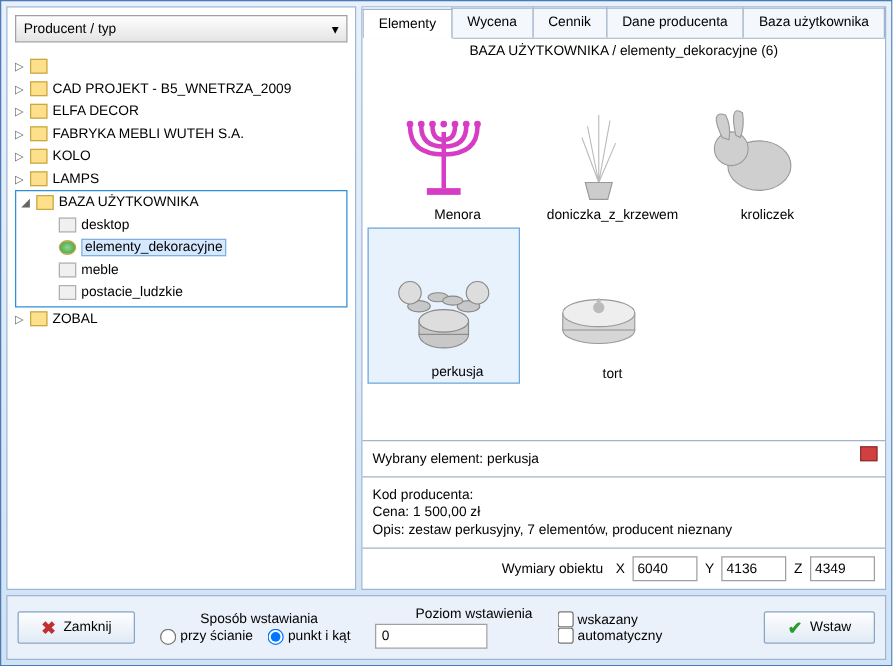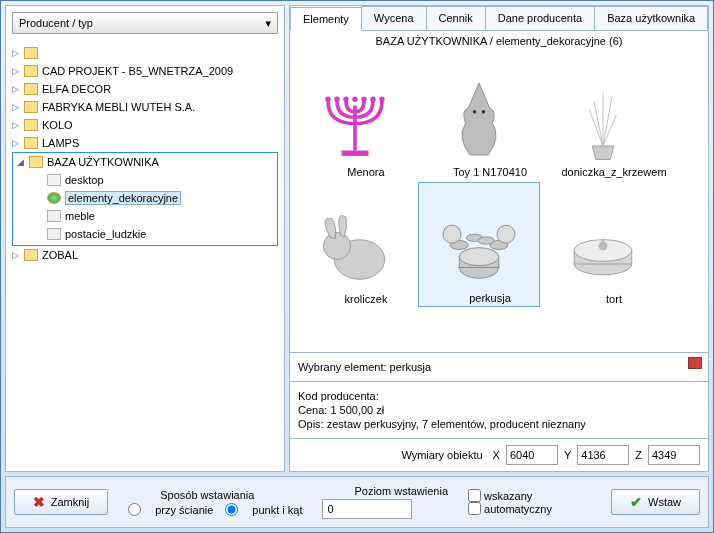--- a/index.html
+++ b/index.html
@@ -42,21 +42,21 @@
 .dims { display:flex; justify-content:flex-end; align-items:center; gap:6px; padding:6px 8px; border-top:1px solid #a0b4cc; }
 .dims .lbl { margin-right:4px; }
 .dims input { width:52px; height:20px; border:1px solid #a0a0a0; padding:0 3px; text-align:left; }
 .bottom { height:52px; background:#eaf1fa; border:1px solid #9cb6d3; margin:0 4px 4px; display:flex; align-items:center; padding:4px 8px; gap:20px; }
 .btn { height:26px; padding:0 18px; border:1px solid #8aa5c4; background:linear-gradient(#fefefe,#e0eaf5); display:flex; align-items:center; gap:6px; cursor:pointer; border-radius:2px; }
 .btn .x { color:#c03030; font-weight:bold; font-size:14px; }
 .btn .chk { color:#2a9a2a; font-weight:bold; font-size:14px; }
 .group { display:flex; flex-direction:column; gap:2px; }
 .group-title { font-size:11px;margin-left:32px; }
 .radios { display:flex; gap:12px; align-items:center; }
-.radios label { display:flex; align-items:flex-end; gap:14px; }
+.radios label { display:flex; align-items:center; gap:3px; }
 .level input { width:90px; height:20px; border:1px solid #a0a0a0; padding:0 4px; }
 .chks { display:flex; flex-direction:column; gap:0; }
 .chks label { display:flex; align-items:center; gap:3px; }
 </style>
 </head>
 <body>
 
 <div class="window">
 
   <div class="content">
@@ -158,32 +158,20 @@
                   <circle cx="60" cy="28" r="3"></circle>
                   <circle cx="70" cy="28" r="3"></circle>
                   <circle cx="80" cy="28" r="3"></circle>
                   <rect x="35" y="85" width="30" height="6"></rect>
                 </g>
               </svg>
           </div>
           <div class="cap">Menora</div>
         </div>
 
-        <div class="thumb">
-          <div class="img">
-            <svg class="svgimg" viewBox="0 0 100 100">
-                <g fill="#bdbdbd" stroke="#888">
-                  <path d="M50 10 L62 38 Q70 40 65 55 Q75 70 60 90 L40 90 Q25 70 35 55 Q30 40 38 38 Z"></path>
-                </g>
-                <circle cx="45" cy="42" r="2" fill="#333"></circle>
-                <circle cx="55" cy="42" r="2" fill="#333"></circle>
-              </svg>
-          </div>
-          <div class="cap">Toy 1 N170410</div>
-        </div>
 
         <div class="thumb">
           <div class="img">
             <svg class="svgimg" viewBox="0 0 100 100">
                 <g stroke="#bbb" stroke-width="1" fill="none">
                   <path d="M50 80 L40 30 M50 80 L60 25 M50 80 L50 20 M50 80 L35 40 M50 80 L65 45"></path>
                 </g>
                 <g fill="#ccc" stroke="#999">
                   <path d="M38 80 L62 80 L58 95 L42 95 Z"></path>
                 </g>

